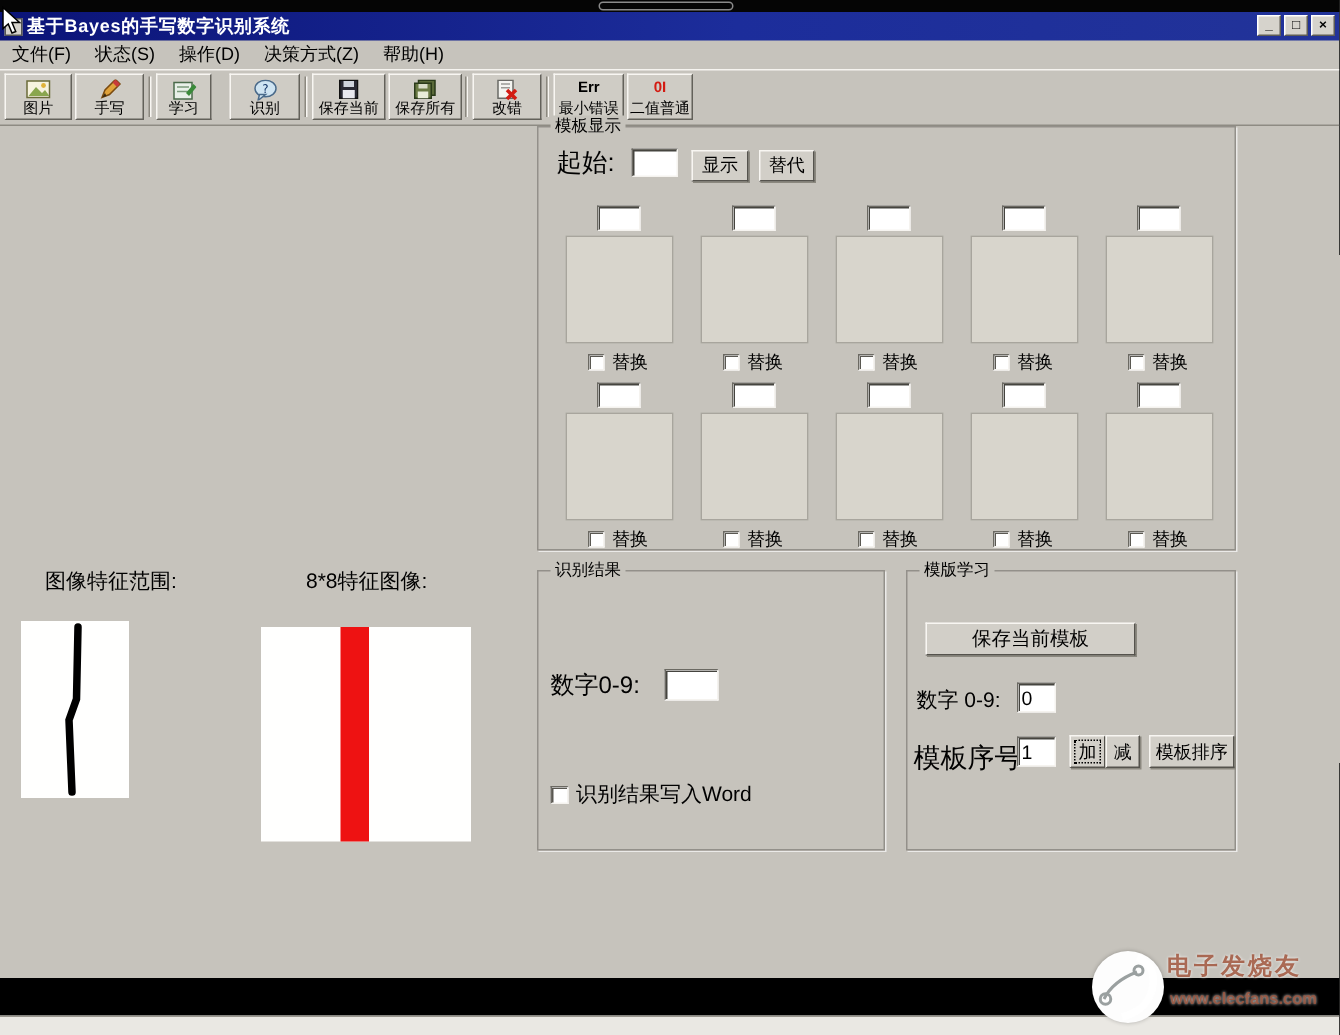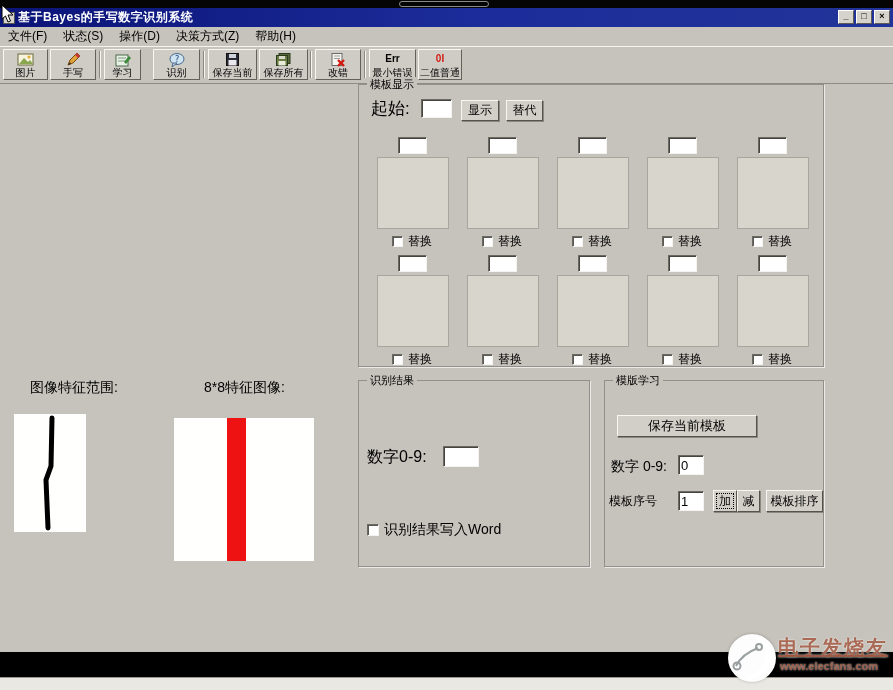--- a/index.html
+++ b/index.html
@@ -66,22 +66,22 @@
   .winflag{width:13px;height:12px;display:grid;grid-template-columns:6px 6px;grid-template-rows:5px 5px;gap:1px;transform:skewY(-6deg);}
   .winflag i{display:block;}
 
   
   .playerbar{position:absolute;left:0;top:677px;width:893px;height:13px;background:#eae8e3;border-top:1px solid #9a978f;box-sizing:border-box;}
 
   
   .watermark{position:absolute;left:728px;top:628px;width:165px;height:62px;pointer-events:none;z-index:60;}
   .wm-logo{position:absolute;left:0;top:6px;width:48px;height:48px;border-radius:50%;background:#fdfdfd;
     box-shadow:0 0 3px rgba(0,0,0,.25);}
-  .wm-title{position:absolute;left:50px;top:6px;font-size:20px;font-weight:bold;letter-spacing:2px;
-    color:rgba(158,82,58,.85);text-shadow:0 0 2px rgba(255,255,255,.9);white-space:nowrap;text-decoration:underline;}
+  .wm-title{position:absolute;left:50px;top:6px;font-size:16px;font-weight:bold;letter-spacing:2px;
+    color:rgba(158,82,58,.85);text-shadow:0 0 2px rgba(255,255,255,.9);white-space:nowrap;}
   .wm-url{position:absolute;left:52px;top:32px;font-size:11px;font-weight:bold;
     color:rgba(158,82,58,.8);text-shadow:0 0 2px rgba(255,255,255,.9);white-space:nowrap;}
 
   .topstrip{position:absolute;left:0;top:0;width:893px;height:8px;background:#050505;}
   .tophandle{position:absolute;left:399px;top:1px;width:90px;height:6px;border:1px solid #8a8a8a;border-radius:4px;box-sizing:border-box;}
 
   .cursor{position:absolute;left:1px;top:4px;z-index:100;}
 </style>
 </head>
 <body>
@@ -320,21 +320,21 @@
         </label>
     </div>
 
     <div class="groupbox" style="left:604px;top:372px;width:218px;height:185px;">
       <span class="legend">模版学习</span>
       <div class="btn" style="left:12px;top:34px;width:140px;height:22px;font-size:13px;">
           <span>保存当前模板</span>
         </div>
       <span class="lbl" style="left:6px;top:77px;font-size:14px;">数字 0-9:</span>
       <input class="edit" style="left: 73px; top: 74px; width: 26px; height: 20px;" value="0">
-      <span class="lbl" style="left:4px;top:112px;font-size:12px;">模板序号</span>
+      <span class="lbl" style="left:4px;top:112px;font-size:18px;">模板序号</span>
       <input class="edit" style="left: 73px; top: 110px; width: 26px; height: 20px;" value="1">
       <div class="btn focused" style="left:108px;top:109px;width:24px;height:22px;">
           <span>加</span>
         </div>
       <div class="btn" style="left:132px;top:109px;width:23px;height:22px;">
           <span>减</span>
         </div>
       <div class="btn" style="left:161px;top:109px;width:57px;height:22px;">
           <span>模板排序</span>
         </div>

